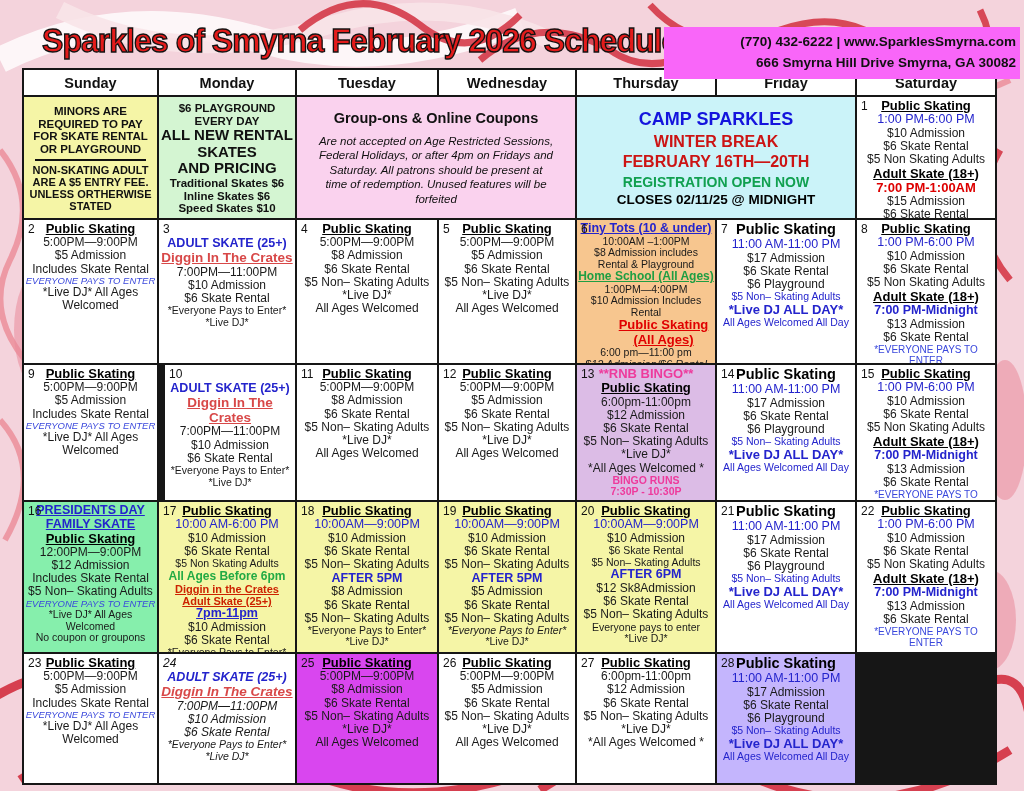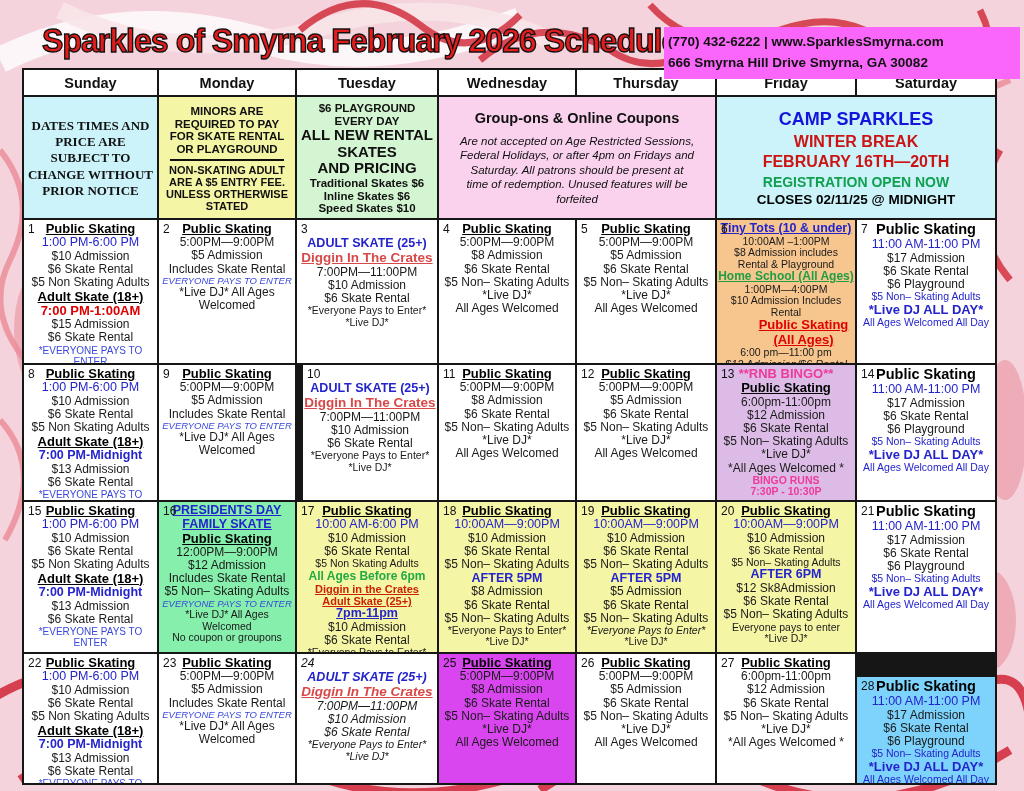--- a/index.html
+++ b/index.html
@@ -11,21 +11,21 @@
   #bg-decor{position:absolute;inset:0;z-index:0;}
   
   #title{
     position:absolute;left:42px;top:22px;z-index:3;
     font-size:33px;font-weight:bold;color:#E31B1B;white-space:nowrap;
     -webkit-text-stroke:1.4px #111;letter-spacing:-1px;transform:scaleX(.97);
     transform-origin:left center;
   }
   #contact{
     position:absolute;left:664px;top:27px;width:348px;z-index:3;
-    background:#F966F9;text-align:left;font-weight:bold;font-size:13.5px;
+    background:#F966F9;text-align:right;font-weight:bold;font-size:13.5px;
     color:#111;padding:5px 4px;line-height:1.55;
   }
   
   #calendar{
     position:absolute;left:22px;top:68px;z-index:2;
     display:grid;
     grid-template-columns:133px 136px 140px 136px 138px 138px 138px;
     grid-template-rows:25px 121px 143px 135px 150px 129px;
     gap:2px;background:#161616;border:2px solid #161616;
   }
@@ -114,29 +114,20 @@
 </div>
 
 <div id="calendar">
     <div class="wd">Sunday</div>
     <div class="wd">Monday</div>
     <div class="wd">Tuesday</div>
     <div class="wd">Wednesday</div>
     <div class="wd">Thursday</div>
     <div class="wd">Friday</div>
     <div class="wd">Saturday</div>
-    <div class="cell vcenter" style="background: rgb(203, 243, 249);">
-      <div class="lines">
-        <div class="s-srf">DATES TIMES AND</div>
-        <div class="s-srf">PRICE ARE</div>
-        <div class="s-srf">SUBJECT TO</div>
-        <div class="s-srf">CHANGE WITHOUT</div>
-        <div class="s-srf">PRIOR NOTICE</div>
-      </div>
-    </div>
     <div class="cell vcenter" style="background: rgb(245, 245, 166);">
       <div class="lines">
         <div class="s-ib">MINORS ARE</div>
         <div class="s-ib">REQUIRED TO PAY</div>
         <div class="s-ib">FOR SKATE RENTAL</div>
         <div class="s-ib">OR PLAYGROUND</div>
         <div class="s-hr"></div>
         <div class="s-ibs">NON-SKATING ADULT</div>
         <div class="s-ibs">ARE A $5 ENTRY FEE.</div>
         <div class="s-ibs">UNLESS ORTHERWISE</div>
@@ -534,21 +525,21 @@
       <div class="lines">
         <div class="s-tU">Public Skating</div>
         <div class="s-k">6:00pm-11:00pm</div>
         <div class="s-k">$12 Admission</div>
         <div class="s-k">$6 Skate Rental</div>
         <div class="s-k">$5 Non– Skating Adults</div>
         <div class="s-k">*Live DJ*</div>
         <div class="s-k">*All Ages Welcomed *</div>
       </div>
     </div>
-    <div class="cell" style="background: #7dd3fc; margin-top: 23px;">
+    <div class="cell" style="background: #c4b5fd;">
       <span class="day-num">28</span>
       <div class="lines">
         <div class="s-tb">Public Skating</div>
         <div class="s-bl">11:00 AM-11:00 PM</div>
         <div class="s-k">$17 Admission</div>
         <div class="s-k">$6 Skate Rental</div>
         <div class="s-k">$6 Playground</div>
         <div class="s-bs2">$5 Non– Skating Adults</div>
         <div class="s-bb2">*Live DJ ALL DAY*</div>
         <div class="s-bs2">All Ages Welcomed  All Day</div>

